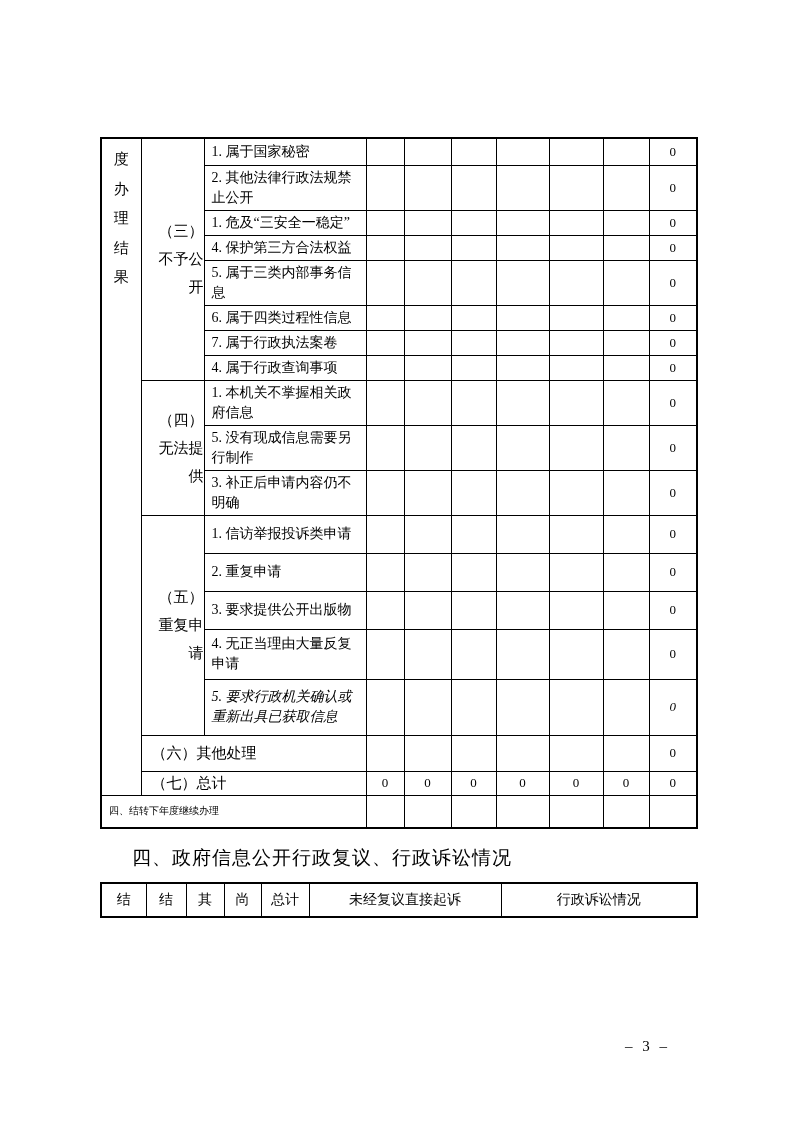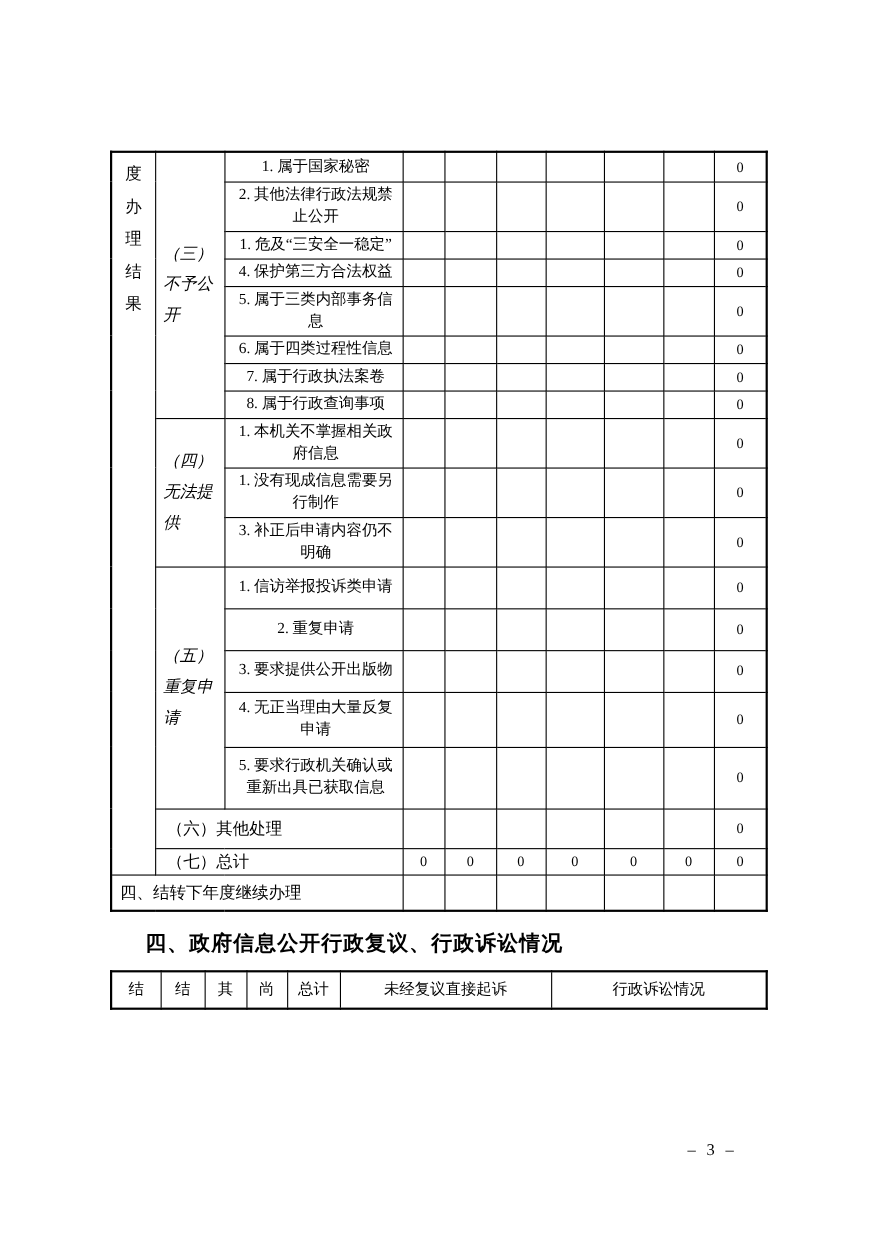--- a/index.html
+++ b/index.html
@@ -17,44 +17,44 @@
   td { border: 1px solid #000; overflow: hidden; }
 
   
   .axis-cell { vertical-align: top; text-align: center; padding-top: 6px; }
   .vtext {
     display: inline-block; width: 17px;
     font-size: 15px; line-height: 29.5px;
     word-break: break-all; text-align: center;
   }
   .grp-cell {
+    vertical-align: middle; text-align: right;
+    font-size: 15px; line-height: 28px;
+    padding-left: 7px; word-break: break-all;
+  }
+  .item-cell {
     vertical-align: middle; text-align: left;
-    font-size: 15px; line-height: 28px;
-    padding-left: 7px; word-break: break-all; font-style: italic;
-  }
-  .item-cell {
-    vertical-align: middle; text-align: center;
     font-size: 14px; line-height: 20px;
     padding: 2px 3px 2px 7px; word-break: break-all;
   }
   .span-cell { vertical-align: middle; text-align: left; font-size: 15px; padding-left: 10px; }
-  .carry-cell { vertical-align: middle; text-align: left; font-size: 15px; padding-left: 7px; }
+  .carry-cell { vertical-align: middle; text-align: left; font-size: 10px; padding-left: 7px; }
   td.num { text-align: center; vertical-align: middle; font-size: 13px; font-family: "Liberation Serif", serif; }
 
   
   .r-h27 { height: 27px; margin-top: 40px; }  .r-h41 { height: 41px; }  .r-h24 { height: 24px; }
   .r-h25 { height: 25px; }  .r-h43 { height: 43px; }  .r-h42 { height: 42px; }
-  .r-h38 { height: 38px; }  .r-h50 { height: 50px; }  .r-h56 { height: 56px; }
+  .r-h38 { height: 38px; }  .r-h50 { height: 50px; }  .r-h56 { height: 56px; font-style: italic; }
   .r-h36 { height: 36px; }  .r-h33 { height: 33px; }
 
   
   .section-title {
     margin: 16px 0 11px 32px;
     font-family: "Liberation Sans", sans-serif;
-    font-weight: bold; font-size: 19px; letter-spacing: 1px;
+    font-weight: normal; font-size: 19px; letter-spacing: 1px;
   }
 
   
   .t2-head { height: 31px; }
   .t2-row  { height: 34px; }
   .t2 td { text-align: center; vertical-align: middle; font-size: 14px; }
 
   .page-number {
     position: absolute; left: 625px; top: 1038px;
     font-size: 15px; letter-spacing: 3px;
@@ -147,21 +147,21 @@
         <td class="item-cell">7. 属于行政执法案卷</td>
       <td class="num"></td>
           <td class="num"></td>
           <td class="num"></td>
           <td class="num"></td>
           <td class="num"></td>
           <td class="num"></td>
           <td class="num">0</td>
         </tr>
       <tr class="r-h25">
-        <td class="item-cell">8. 属于行政查询事项</td>
+        <td class="item-cell">4. 属于行政查询事项</td>
       <td class="num"></td>
           <td class="num"></td>
           <td class="num"></td>
           <td class="num"></td>
           <td class="num"></td>
           <td class="num"></td>
           <td class="num">0</td>
         </tr>
 
       <tr class="r-h41">
@@ -169,21 +169,21 @@
         <td class="item-cell">1. 本机关不掌握相关政府信息</td>
       <td class="num"></td>
           <td class="num"></td>
           <td class="num"></td>
           <td class="num"></td>
           <td class="num"></td>
           <td class="num"></td>
           <td class="num">0</td>
         </tr>
       <tr class="r-h43">
-        <td class="item-cell">1. 没有现成信息需要另行制作</td>
+        <td class="item-cell">5. 没有现成信息需要另行制作</td>
       <td class="num"></td>
           <td class="num"></td>
           <td class="num"></td>
           <td class="num"></td>
           <td class="num"></td>
           <td class="num"></td>
           <td class="num">0</td>
         </tr>
       <tr class="r-h42">
         <td class="item-cell">3. 补正后申请内容仍不明确</td>

